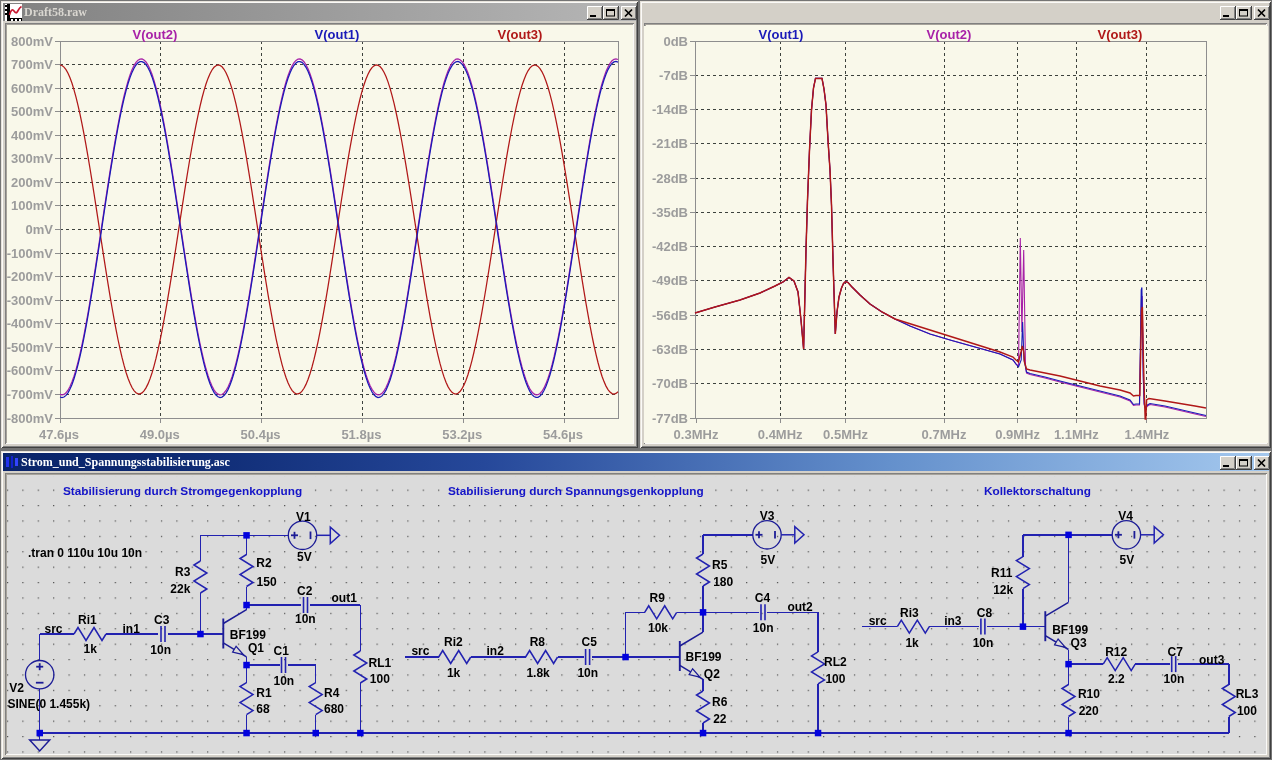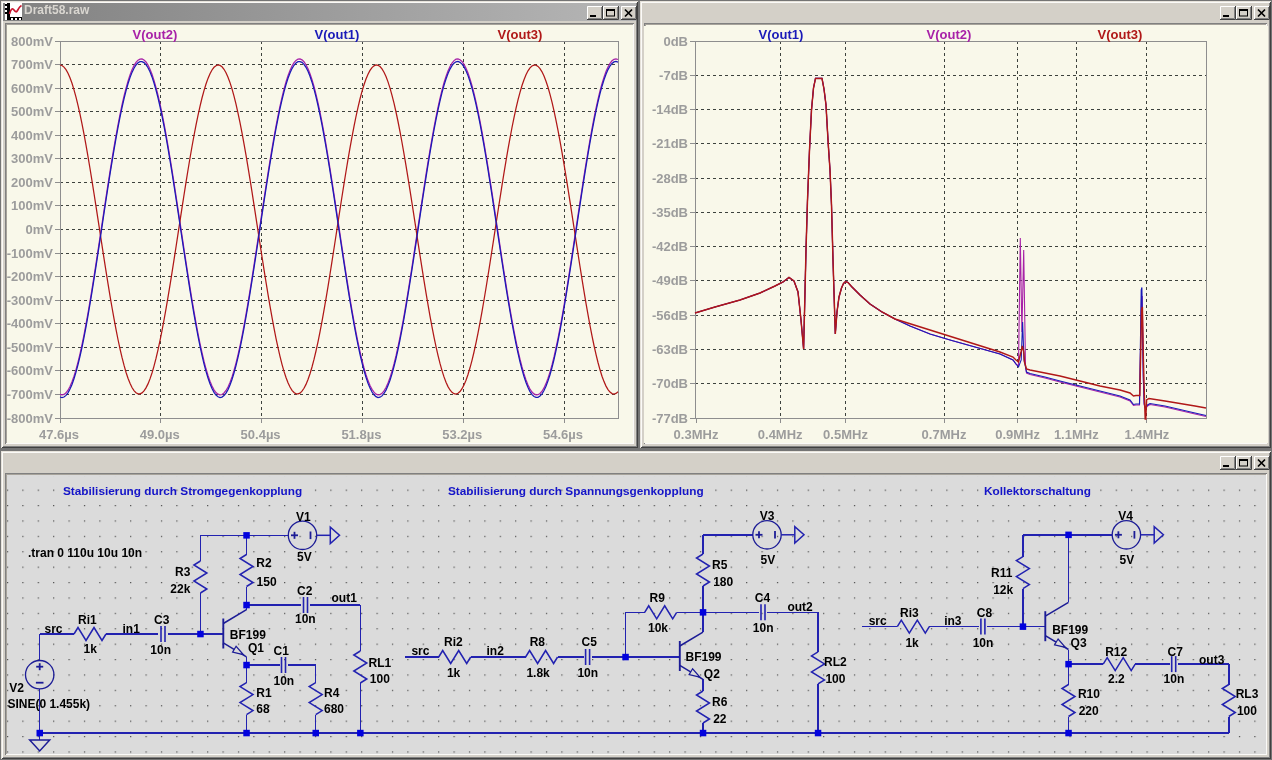--- a/index.html
+++ b/index.html
@@ -1,18 +1,18 @@
 <!DOCTYPE html>
 <html><head><meta charset="utf-8"><style>
 html,body{margin:0;padding:0;width:1272px;height:760px;background:#747474;overflow:hidden}
 *{box-sizing:border-box}
 .win{position:absolute;background:#d4d0c8;
  box-shadow:inset 1px 1px 0 #e6e2da, inset -1px -1px 0 #404040, inset 2px 2px 0 #fbfaf8, inset -2px -2px 0 #808080}
-.tb{position:absolute;left:2px;top:2px;right:2px;height:18px;display:flex;
- font-family:Liberation Sans, sans-serif;font-size:12px;font-weight:bold;white-space:nowrap}
+.tb{position:absolute;left:2px;top:2px;right:2px;height:18px;display:flex;align-items:center;
+ font-family:Liberation Serif, serif;font-size:12px;font-weight:bold;white-space:nowrap}
 .tb-i{background:linear-gradient(90deg,#818181,#b6b6b6);color:#d9d6d0}
 .tb-a{background:linear-gradient(90deg,#0a246a 0%,#0c2870 12%,#26489a 38%,#6490cc 70%,#a4c8ee 100%);color:#ffffff}
 .ic{margin-left:2px;margin-right:2px;display:flex}
 .bt{position:absolute;right:1px;top:5px}
 .cl{position:absolute;left:4px;right:4px;top:22px;bottom:4px;
  box-shadow:inset 1px 1px 0 #808080,inset -1px -1px 0 #fbfaf8,inset 2px 2px 0 #a7a39b}
 </style></head><body>
 <div class="win" style="left:1px;top:1px;width:637px;height:447px">
  <div class="tb tb-i"><span class="ic">
         <svg width="17" height="17" viewBox="0 0 17 17">
@@ -223,20 +223,27 @@
       <text x="1146.9" y="439" font-family="Liberation Sans, sans-serif" font-size="13px" font-weight="bold" fill="#9c9c9c" text-anchor="middle">1.4MHz</text>
       <text x="781" y="39" font-family="Liberation Sans, sans-serif" font-size="13px" font-weight="bold" fill="#1a1ab8" text-anchor="middle">V(out1)</text>
       <text x="949" y="39" font-family="Liberation Sans, sans-serif" font-size="13px" font-weight="bold" fill="#a822a8" text-anchor="middle">V(out2)</text>
       <text x="1120" y="39" font-family="Liberation Sans, sans-serif" font-size="13px" font-weight="bold" fill="#b01818" text-anchor="middle">V(out3)</text>
       <polyline points="695,313 715,307 740,300 760,293 775,286 783,282 789,277.5 794,281 798,292 801,320 803.6,349 804.8,300 806,250 807.5,200 809.5,150 811.5,110 813.5,88 815.5,78.4 822,78.4 824,89 826,105 827.3,128 828.5,148 830,170 831.5,205 833,260 835.3,334 837,312 839,297 841.5,288 843.5,283.5 845.6,281.5 848,282.5 852,287 860,295 870,304 882,312 895,319 910,326 930,334 950,340 975,347 1000,354 1013,360 1016,364 1016,364 1018.5,366 1020.3,238 1021.9,332 1023.7,250 1025.5,366 1026.5,373 1030,374.5 1045,378 1060,382 1080,387 1100,392 1120,397 1130,401 1133.5,405.5 1136,405 1139.5,405 1141.4,300 1142.2,296 1143.4,380 1144.2,405 1145.5,409 1147.5,406 1150,404.5 1165,407 1180,410.5 1195,414 1206,416.5" fill="none" stroke="#a822a8" stroke-width="1.1"></polyline>
       <polyline points="695,313 715,307 740,300 760,293 775,286 783,282 789,277.5 794,281 798,292 801,320 803.6,349 804.8,300 806,250 807.5,200 809.5,150 811.5,110 813.5,88 815.5,78.4 822,78.4 824,89 826,105 827.3,128 828.5,148 830,170 831.5,205 833,260 835.3,334 837,312 839,297 841.5,288 843.5,283.5 845.6,281.5 848,282.5 852,287 860,295 870,304 882,312 895,319 910,326 930,334 950,340 975,347 1000,354 1013,360 1016,364 1016,364 1018.5,367 1021.2,360 1022.6,322 1024,360 1025.5,367 1026.5,372 1030,373.5 1045,377 1060,381 1080,386 1100,391 1120,396 1130,400 1133.5,404.5 1136,404 1139.5,404 1141.2,290 1141.9,287.5 1143.2,375 1144.2,404 1145.5,408 1147.5,405 1150,403.5 1165,406 1180,409.5 1195,413 1206,415.5" fill="none" stroke="#1a1ab8" stroke-width="1.1"></polyline>
       <polyline points="695,313 715,307 740,300 760,293 775,286 783,282 789,277.5 794,281 798,292 801,320 803.6,349 804.8,300 806,250 807.5,200 809.5,150 811.5,110 813.5,88 815.5,78.4 822,78.4 824,89 826,105 827.3,128 828.5,148 830,170 831.5,205 833,260 835.3,334 837,312 839,297 841.5,288 843.5,283.5 845.6,281.5 848,282.5 852,287 860,295 870,304 882,312 895,319 1000,352 1013,357 1016,360 1018.5,362 1021,352 1022.3,346 1023.8,352 1024.5,362 1026.5,369 1030,370 1045,373 1060,376 1080,381 1100,386 1120,390 1130,393 1133.5,396 1136,395.5 1139.8,395.5 1141.6,310 1142.4,307 1143.4,360 1144.4,396 1145.2,419 1145.8,419 1146.6,400 1149,398.5 1165,401 1180,403.5 1195,406 1206,408" fill="none" stroke="#b01818" stroke-width="1.45"></polyline>
     </svg>
 </div>
 <div class="win" style="left:1px;top:451px;width:1270px;height:308px">
+ <div class="tb tb-a"><span class="ic">
+        <svg width="14" height="14" viewBox="0 0 14 14">
+          <rect x="1" y="2" width="3" height="10" fill="#2233ee"></rect>
+          <rect x="6" y="1" width="2" height="12" fill="#1122cc"></rect>
+          <rect x="10" y="3" width="3" height="8" fill="#3344ff"></rect>
+        </svg>
+      </span>Strom_und_Spannungsstabilisierung.asc</div>
  <div class="bt"><svg width="50" height="14" viewBox="0 0 50 14">
         <g transform="translate(0,0)">
           <rect x="0" y="0" width="16" height="14" fill="#d4d0c8"></rect>
           <path d="M0,14 L0,0 L16,0" fill="none" stroke="#ffffff" stroke-width="1" transform="translate(0.5,0.5)"></path>
           <path d="M0,13.5 L15.5,13.5 L15.5,0" fill="none" stroke="#404040" stroke-width="1"></path>
           <path d="M1,12.5 L14.5,12.5 L14.5,1" fill="none" stroke="#808080" stroke-width="1"></path>
           <rect x="3" y="9" width="6" height="2" fill="#000"></rect>
         </g>
         <g transform="translate(16,0)">
           <rect x="0" y="0" width="16" height="14" fill="#d4d0c8"></rect>

